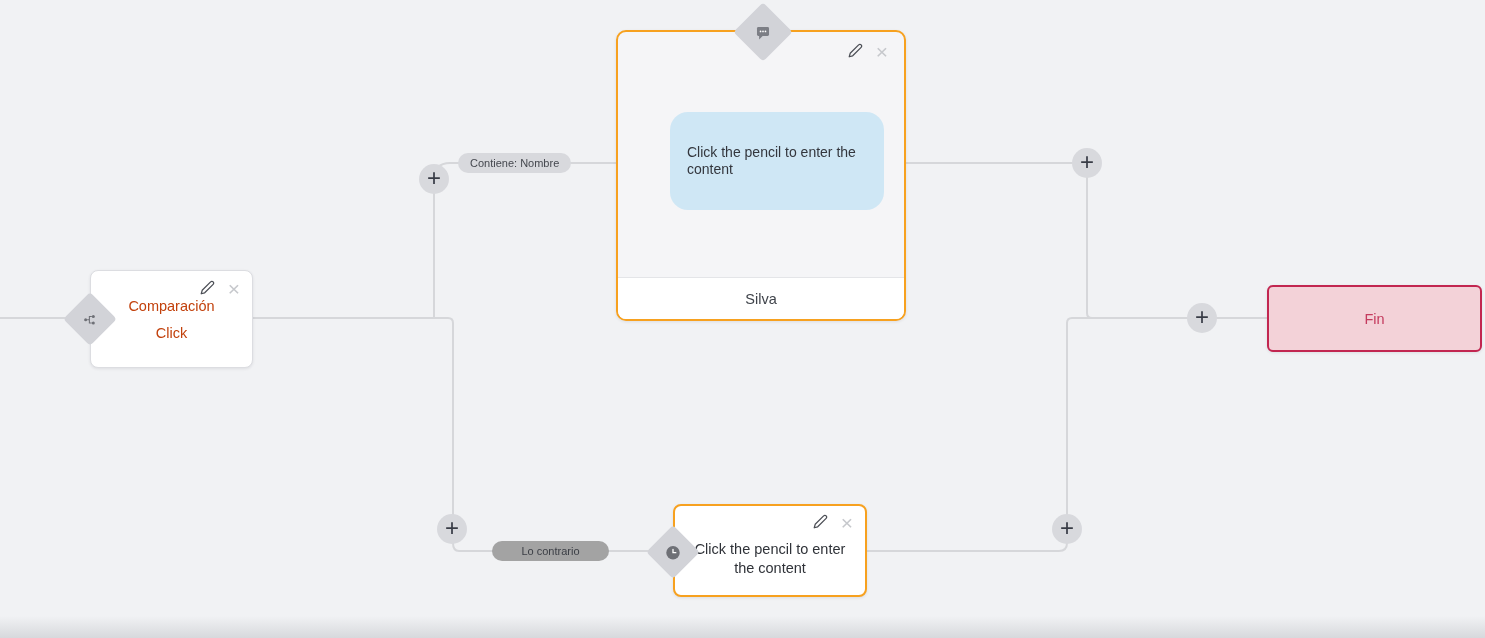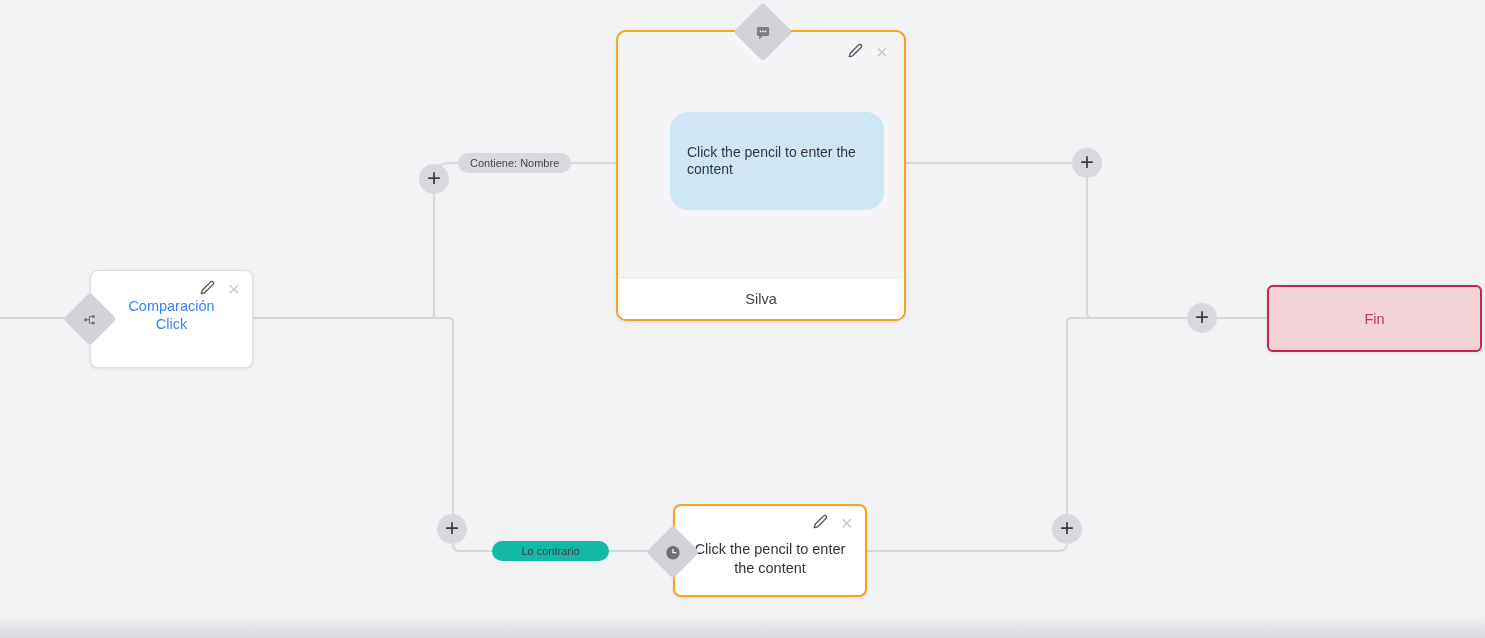--- a/index.html
+++ b/index.html
@@ -13,26 +13,26 @@
   .canvas{position:relative;width:1485px;height:638px;background:var(--canvas_bg);overflow:hidden;}
   .edges{position:absolute;inset:0;width:100%;height:100%;}
   .edges path{stroke:var(--edge);stroke-width:2;fill:none;}
   .plus{position:absolute;width:30px;height:30px;border-radius:50%;background:var(--pill_gray_bg);
     border:none;cursor:pointer;display:flex;align-items:center;justify-content:center;z-index:4;
     font-family:"Liberation Sans",sans-serif;}
   .plus span{font-size:24px;font-weight:400;color:#383c46;line-height:1;margin-top:-2px;}
   .pill{position:absolute;height:20px;padding:0 12px;border-radius:10px;font-size:11px;
     display:flex;align-items:center;justify-content:center;white-space:nowrap;z-index:3;color:#45484f;}
   .pill-gray{background:var(--pill_gray_bg);}
-  .pill-white{background:#14b8a6;color:#3b3e45;}
+  .pill-white{background:#a3a3a3;color:#3b3e45;}
   .node{position:absolute;z-index:2;box-shadow:0 1px 3px rgba(50,50,70,.10);}
   .node-condition{left:90px;top:270px;width:163px;height:98px;background:#fff;
     border:1px solid #dcdde1;border-radius:8px;}
-  .cond-title{display:flex;flex-direction:column;gap:2px;align-items:center;
-    padding-top:27px;font-size:14.5px;color:#3b82f6;}
+  .cond-title{display:flex;flex-direction:column;gap:11px;align-items:center;
+    padding-top:27px;font-size:14.5px;color:#c2410c;}
   .node-message{left:616px;top:30px;width:290px;height:291px;background:var(--message_body_bg);
     border:2px solid var(--accent_orange);border-radius:10px;}
   .bubble{position:absolute;left:52px;top:80px;width:214px;height:98px;background:var(--bubble_bg);
     border-radius:18px;display:flex;align-items:center;padding:0 17px;font-size:14px;
     line-height:1.2;color:#33363d;}
   .msg-footer{position:absolute;left:0;right:0;bottom:0;height:42px;background:#fff;
     border-top:1px solid #e4e5e8;border-radius:0 0 8px 8px;display:flex;align-items:center;
     justify-content:center;font-size:14.5px;color:#3f434a;}
   .node-action{left:673px;top:504px;width:194px;height:93px;background:#fff;
     border:2px solid var(--accent_orange);border-radius:8px;display:flex;align-items:center;

